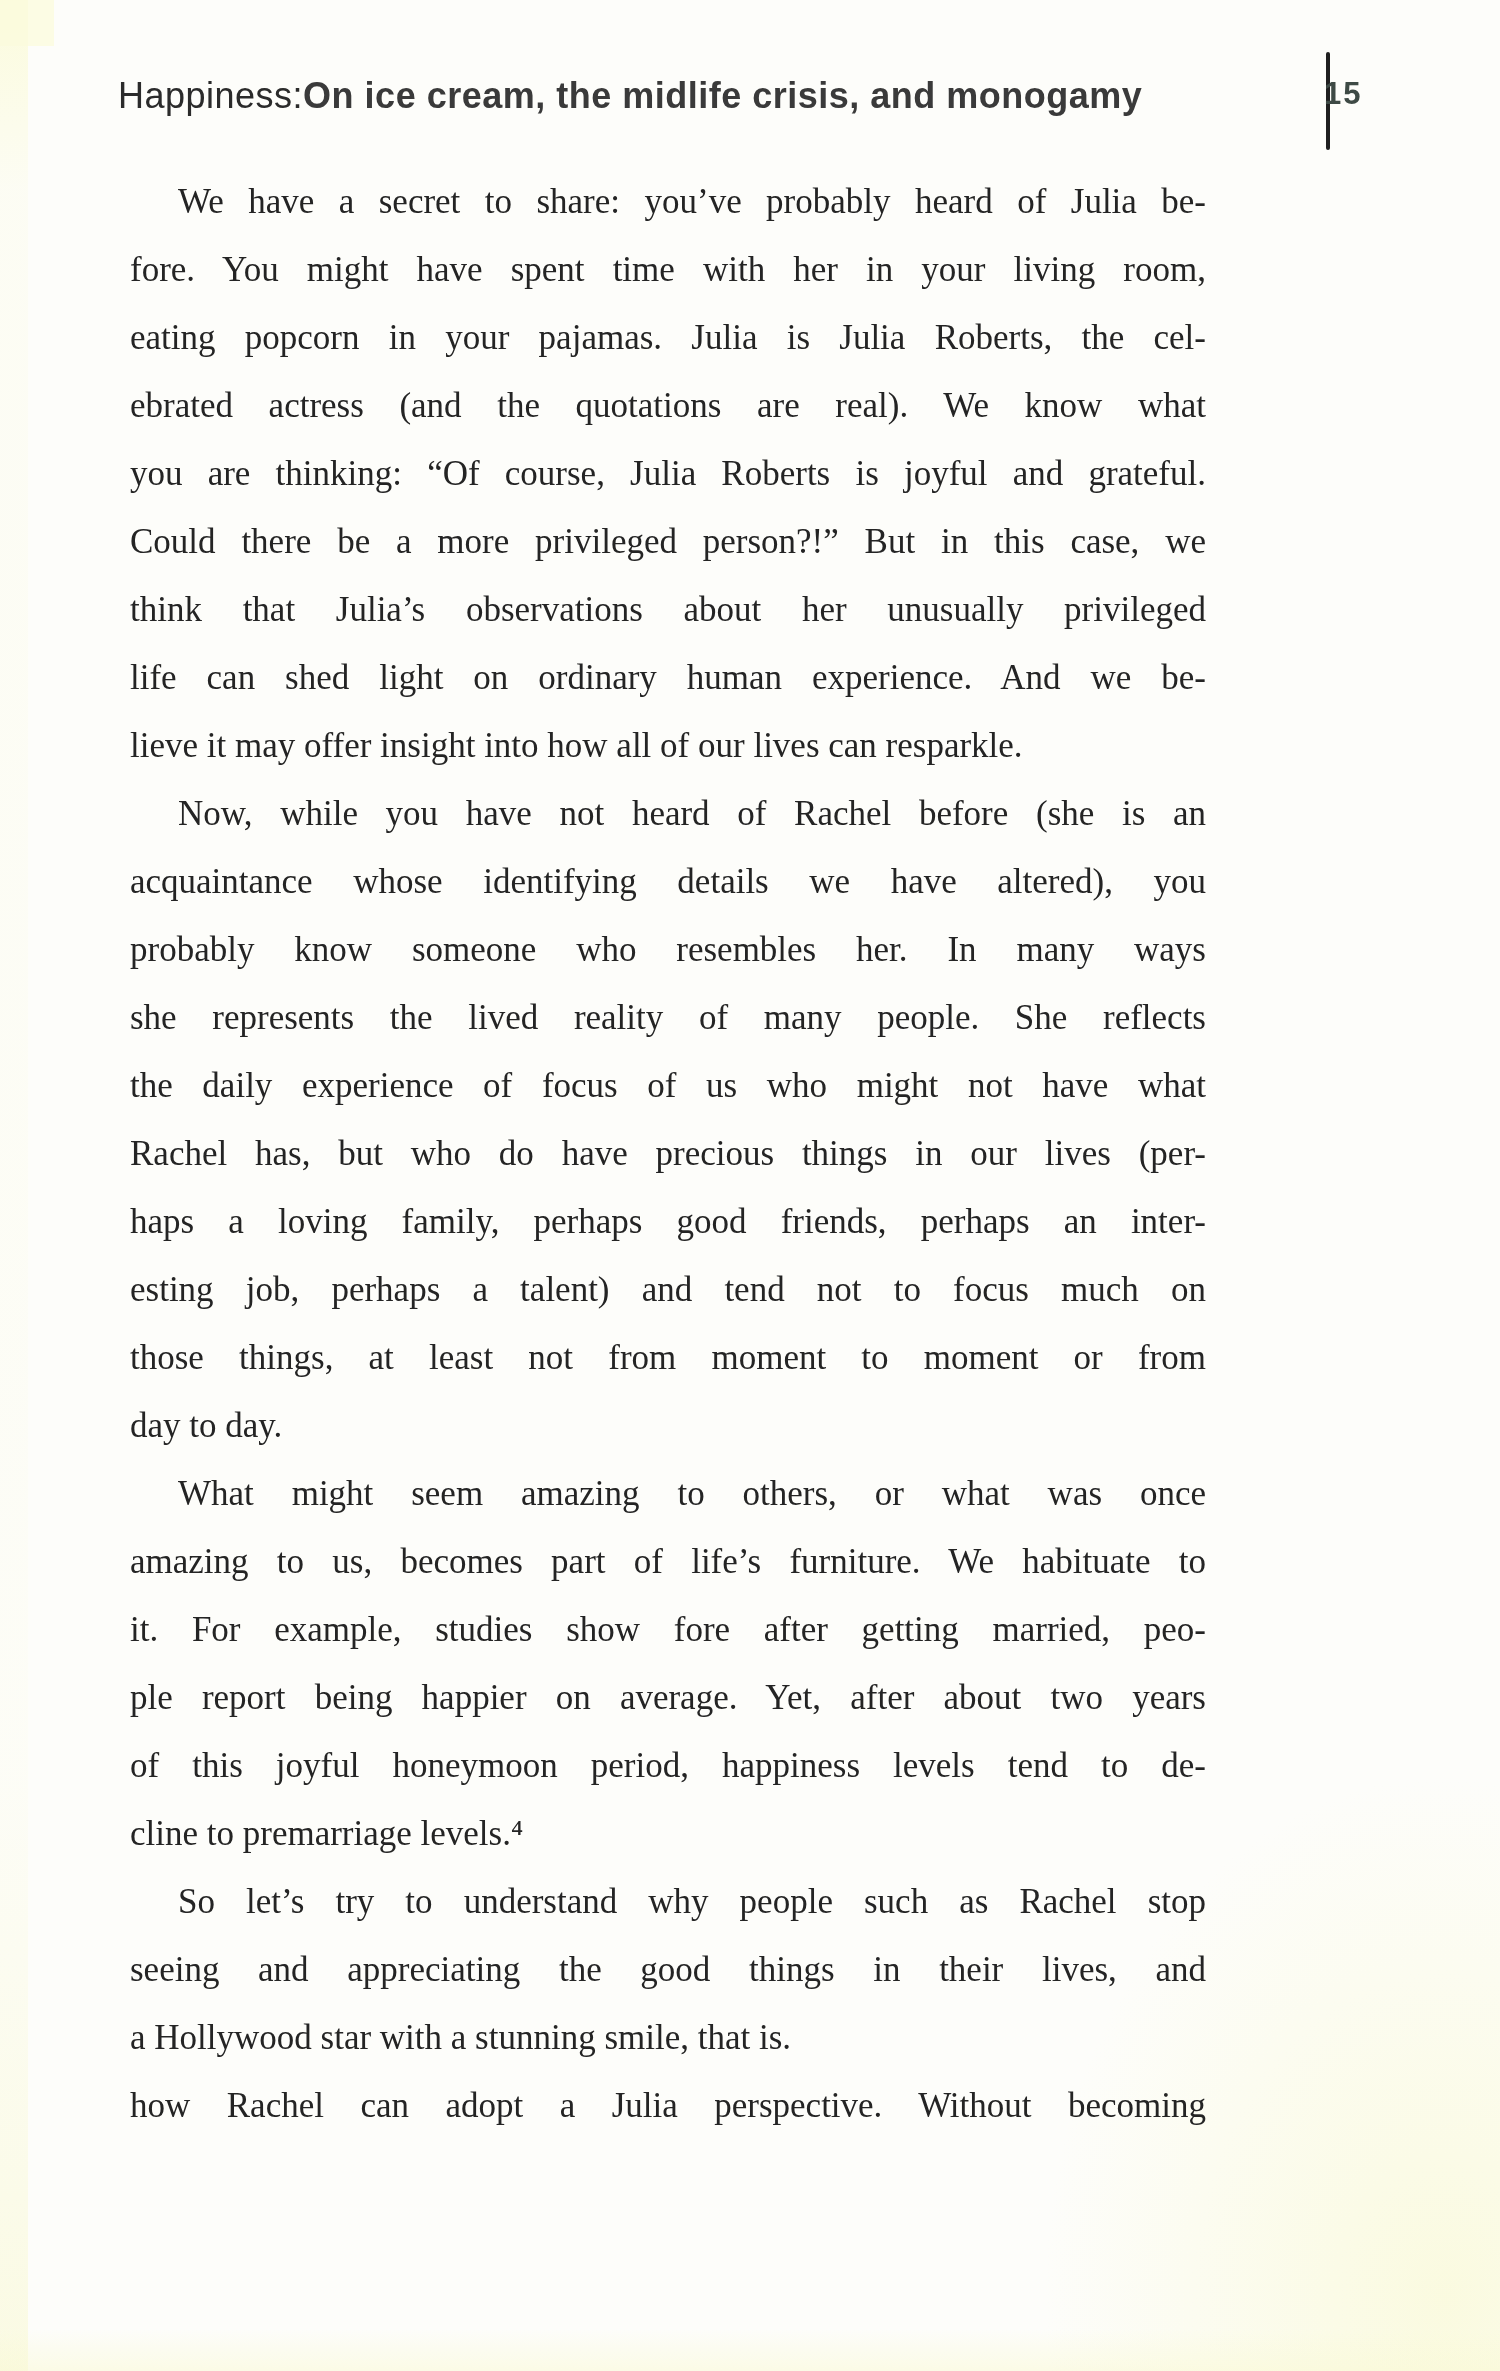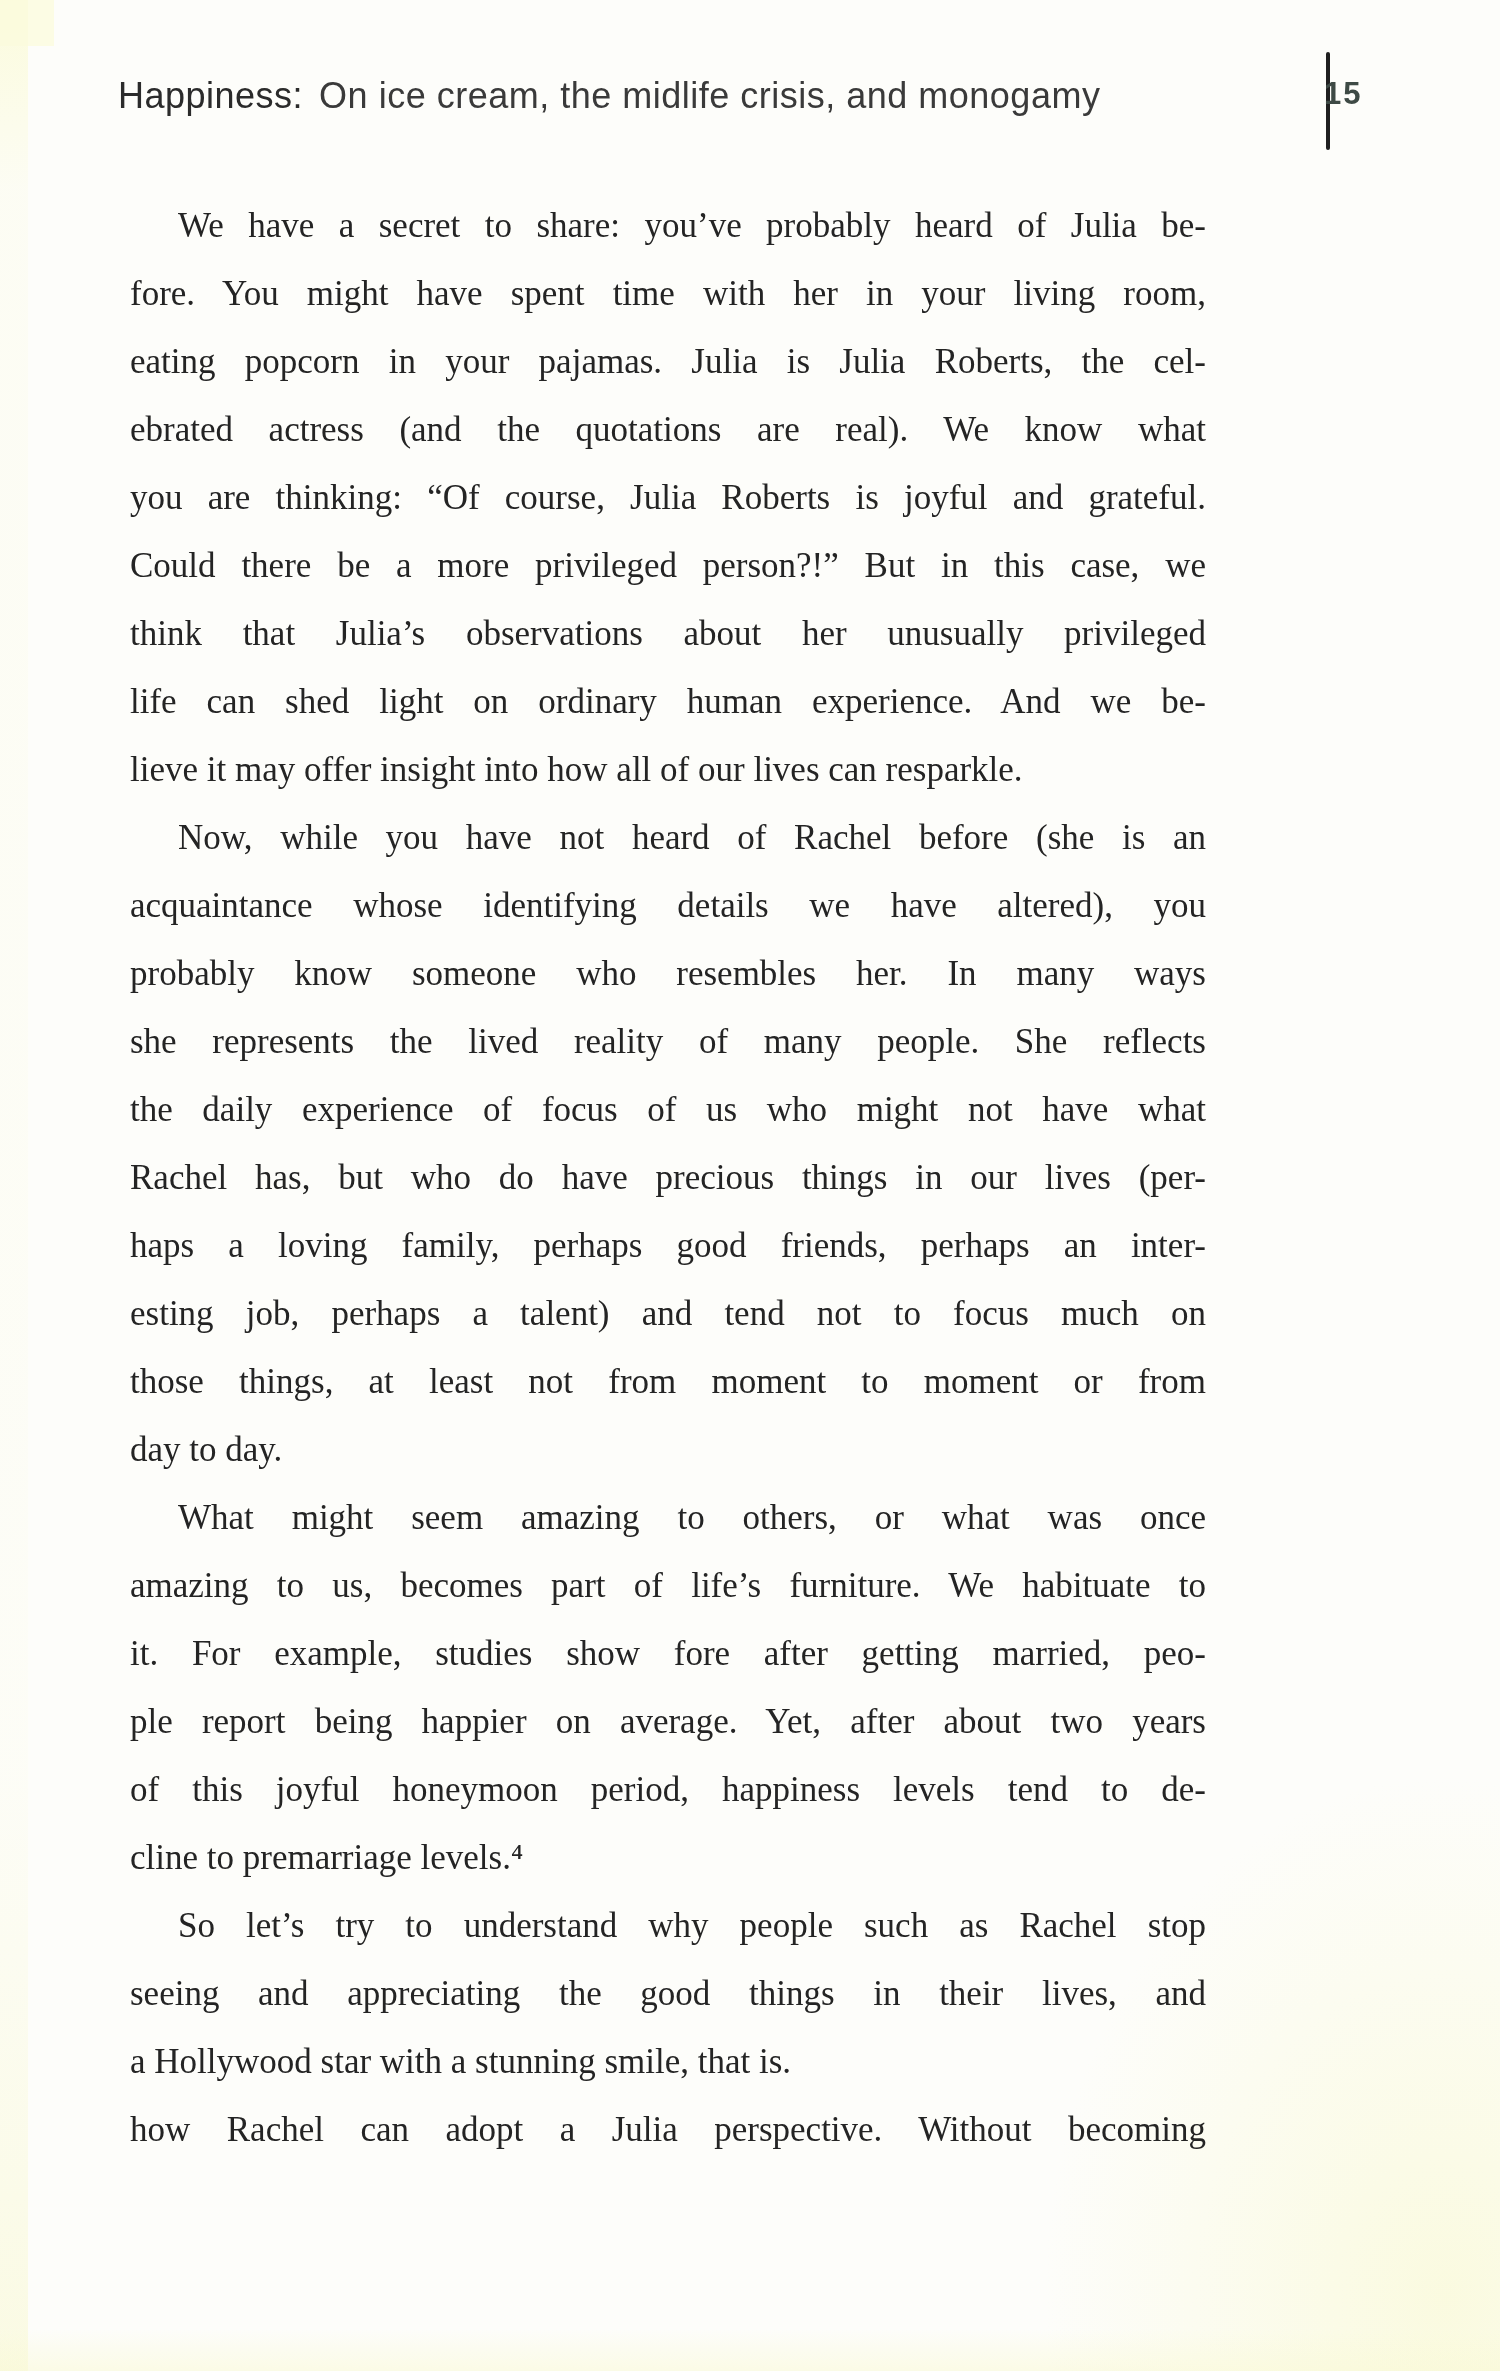--- a/index.html
+++ b/index.html
@@ -35,34 +35,34 @@
     background:linear-gradient(0deg,rgba(249,249,210,.5),rgba(249,249,210,0));
   }
   
   .header{
     position:absolute;left:118px;top:74px;
     font-family:"Liberation Sans",sans-serif;
     font-size:36px;line-height:44px;
     color:#2b2b2b;letter-spacing:.5px;white-space:nowrap;
   }
   .header .bold{font-weight:400;}
-  .header .light{font-weight:400;margin-left:16px;color:#3a3a3a;}
+  .header .light{font-weight:700;margin-left:0;color:#3a3a3a;}
   .divider{
     position:absolute;left:1326px;top:52px;width:4px;height:98px;
     background:#1f1f1f;border-radius:2px;
   }
   .pagenum{
     position:absolute;left:1324px;top:72px;
     font-family:"Liberation Sans",sans-serif;
     font-weight:700;font-size:31px;line-height:44px;
     color:#3e4a45;letter-spacing:2px;
   }
   
   .body-text{
-    position:absolute;left:130px;top:192px;width:1076px;
+    position:absolute;left:130px;top:168px;width:1076px;
   }
   .line{
     height:68px;line-height:68px;
     font-size:35px;color:#242424;
     text-align:justify;
     text-align-last:justify;
     overflow:visible;
     white-space:normal;
   }
   .line.first{padding-left:48px;}

